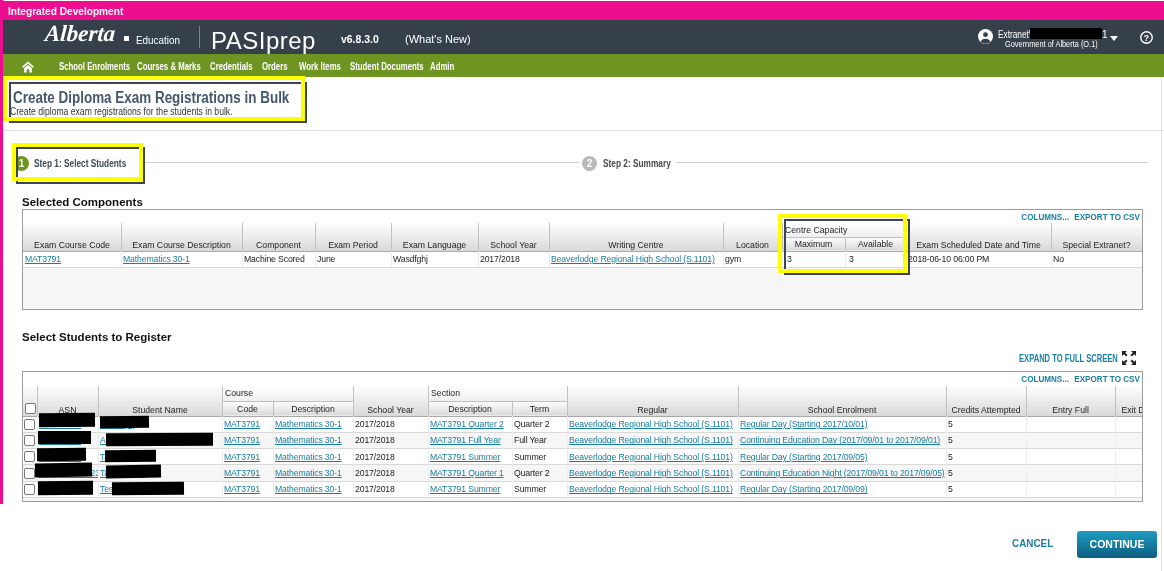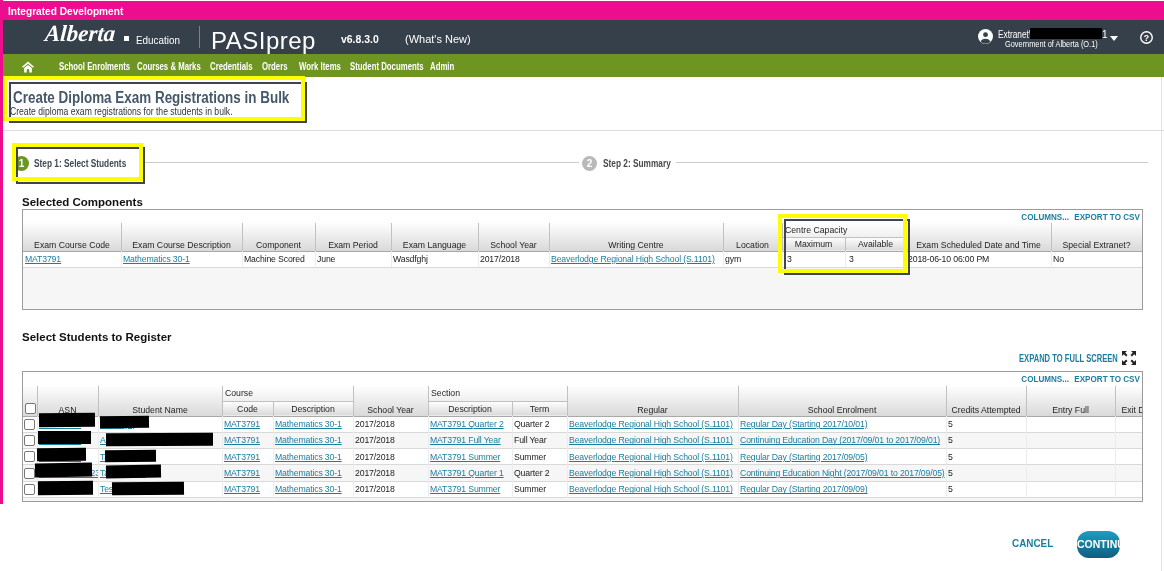--- a/index.html
+++ b/index.html
@@ -48,21 +48,21 @@
   tr.alt td { background:#f6f6f6 !important; }
   table.g td { font-size:8.7px; letter-spacing:-0.15px; color:#222; border-bottom:1px solid #d9d9d9;
       padding:1px 2px; white-space:nowrap; overflow:hidden; background:#fff; }
   a.tl { color:#1b7e9f; text-decoration:underline; }
   .cb { display:inline-block; width:11px; height:11px; border:1px solid #777; border-radius:2px; background:#fff; vertical-align:middle;}
 
   .redact { position:absolute; background:#000; z-index:30; }
   .vl { position:absolute; width:1px; }
 
   #cancel { left:1012px; top:537px; font-size:11px; font-weight:bold; color:#1b7e9f; transform:scaleX(0.9); transform-origin:0 0;}
-  #continue { left:1077px; top:531px; width:43px; height:27px; border-radius:12px;
+  #continue { left:1077px; top:531px; width:80px; height:27px; border-radius:3px;
      background:linear-gradient(#1e9dc2,#0e5d80); color:#fff; font-size:10.5px; font-weight:bold;
      text-align:center; line-height:27px; }
 </style>
 </head>
 <body>
 <div id="pinkbar" class="abs">
     <span class="sx" style="position:absolute;left:8px;top:4px;color:#fff;font-size:11px;font-weight:bold;transform:scaleX(0.92);">Integrated Development</span>
   </div>
 <div id="hdr" class="abs">
   <span style="position:absolute; left:45px; top:1px; font-family:'Liberation Serif',serif; font-style:italic; font-weight:600; font-size:23px; color:#fff; letter-spacing:0px; transform:skewX(-4deg);">Alberta</span>

